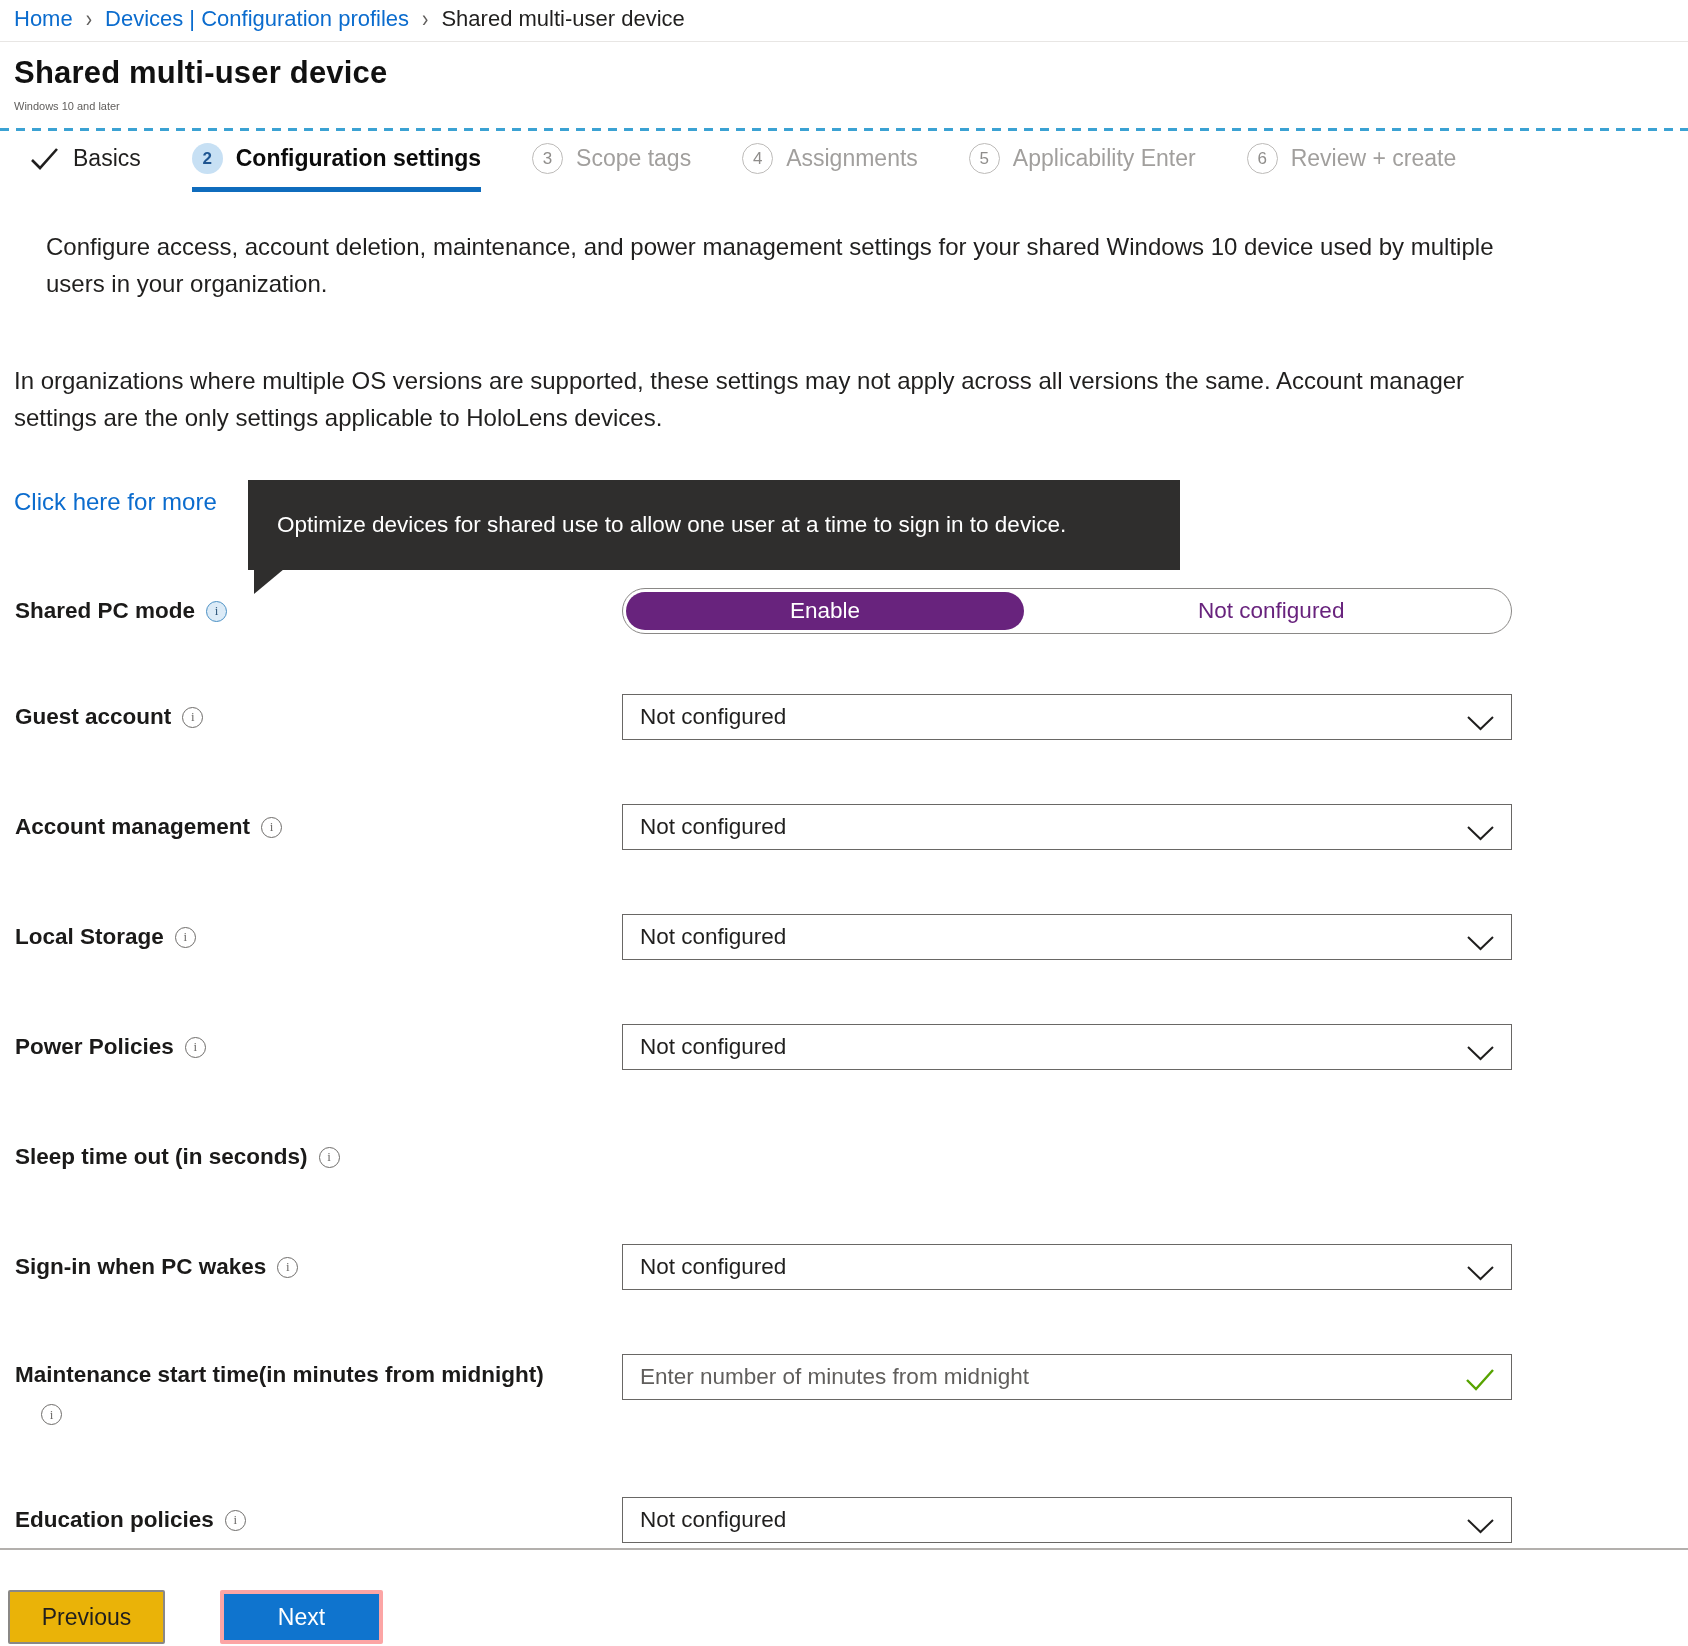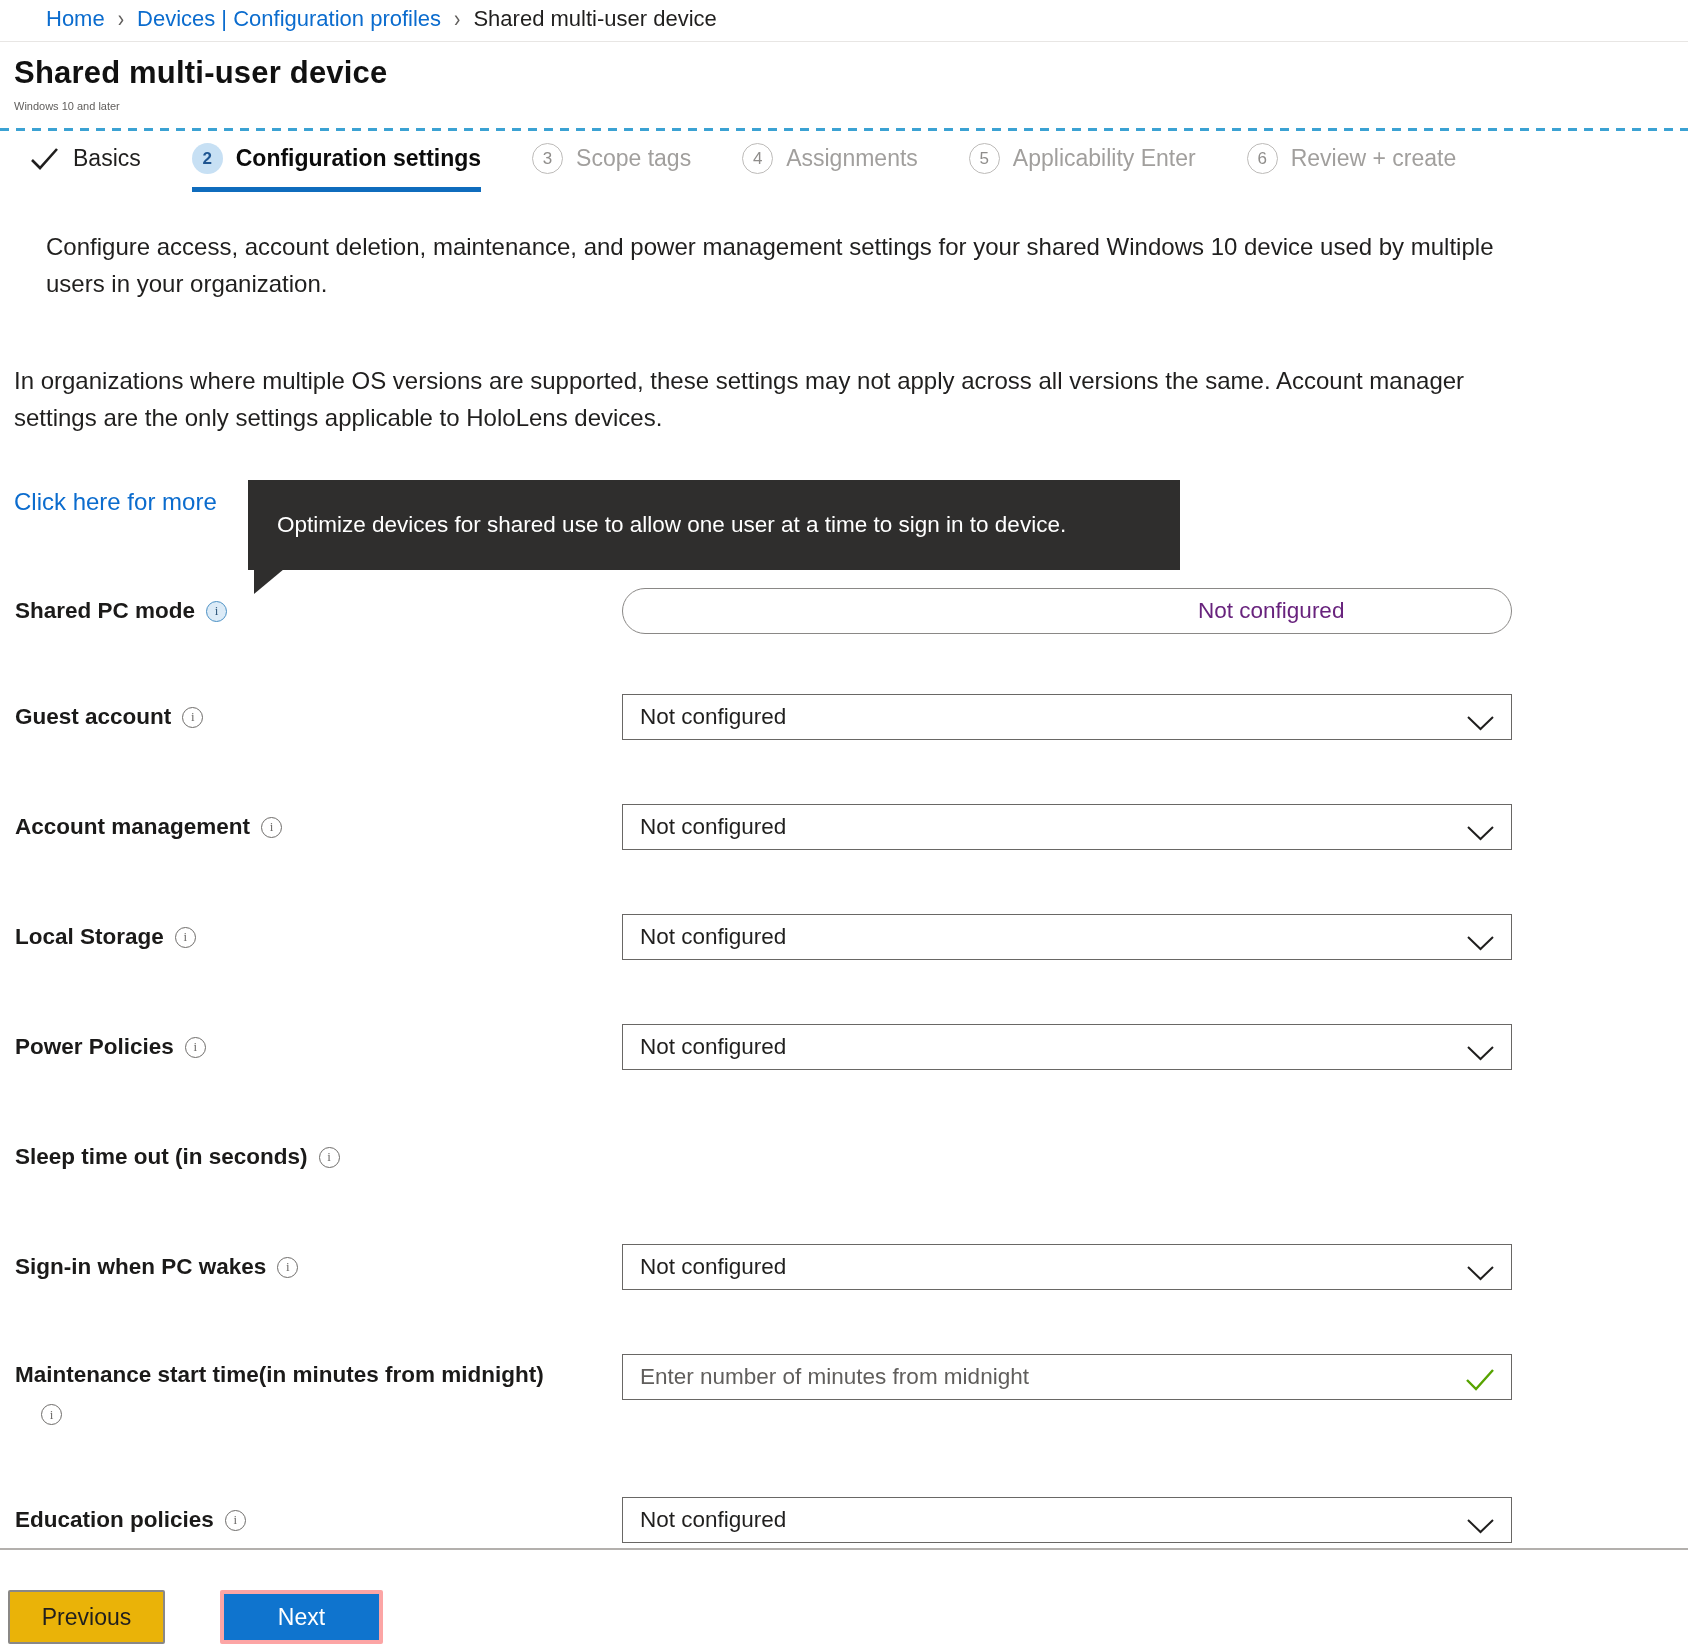--- a/index.html
+++ b/index.html
@@ -6,21 +6,21 @@
   html,body { background:#ffffff; }
   body {
     font-family:"Liberation Sans","DejaVu Sans",sans-serif;
     color:#201f1e;
     width:1688px; height:1646px;
     position:relative; overflow:hidden;
   }
   .page { position:absolute; inset:0; }
 
   
-  .breadcrumb { position:absolute; top:6px; left:14px; display:flex; align-items:center; font-size:22px;margin-left:32px; }
+  .breadcrumb { position:absolute; top:6px; left:14px; display:flex; align-items:center; font-size:22px; }
   .crumb-link { color:#0b6cce; cursor:pointer; text-decoration:none; }
   .crumb-current { color:#201f1e; }
   .crumb-sep { color:#605e5c; font-size:19px; margin:0 13px; transform:scaleY(1.25); display:inline-block; }
   .breadcrumb-line { position:absolute; top:41px; left:0; width:100%; height:1px; background:#e8e6e4; }
 
   
   .page-title { position:absolute; top:55px; left:14px; font-size:31px; font-weight:bold; color:#111; letter-spacing:0.2px; }
   .page-subtitle { position:absolute; top:100px; left:14px; font-size:11px; color:#605e5c; }
   .dashed-divider { position:absolute; top:128px; left:0; width:100%; height:3px;
     background:repeating-linear-gradient(90deg,#3ba2d3 0 9px, transparent 9px 16px); }
@@ -145,20 +145,21 @@
   <div class="tooltip">
     <span>Optimize devices for shared use to allow one user at a time to sign in to device.</span>
   </div>
 
   <div class="row" style="top:588px">
     <div class="label-wrap">
       <span class="flabel">Shared PC mode</span>
       <span class="info hovered"></span>
     </div>
     <div class="control toggle">
+      <div class="toggle-on">Enable</div>
       <div class="toggle-off">Not configured</div>
     </div>
   </div>
 
   <div class="row" style="top:694px">
     <div class="label-wrap">
       <span class="flabel">Guest account</span>
       <span class="info"></span>
     </div>
     <div class="control dropdown">

